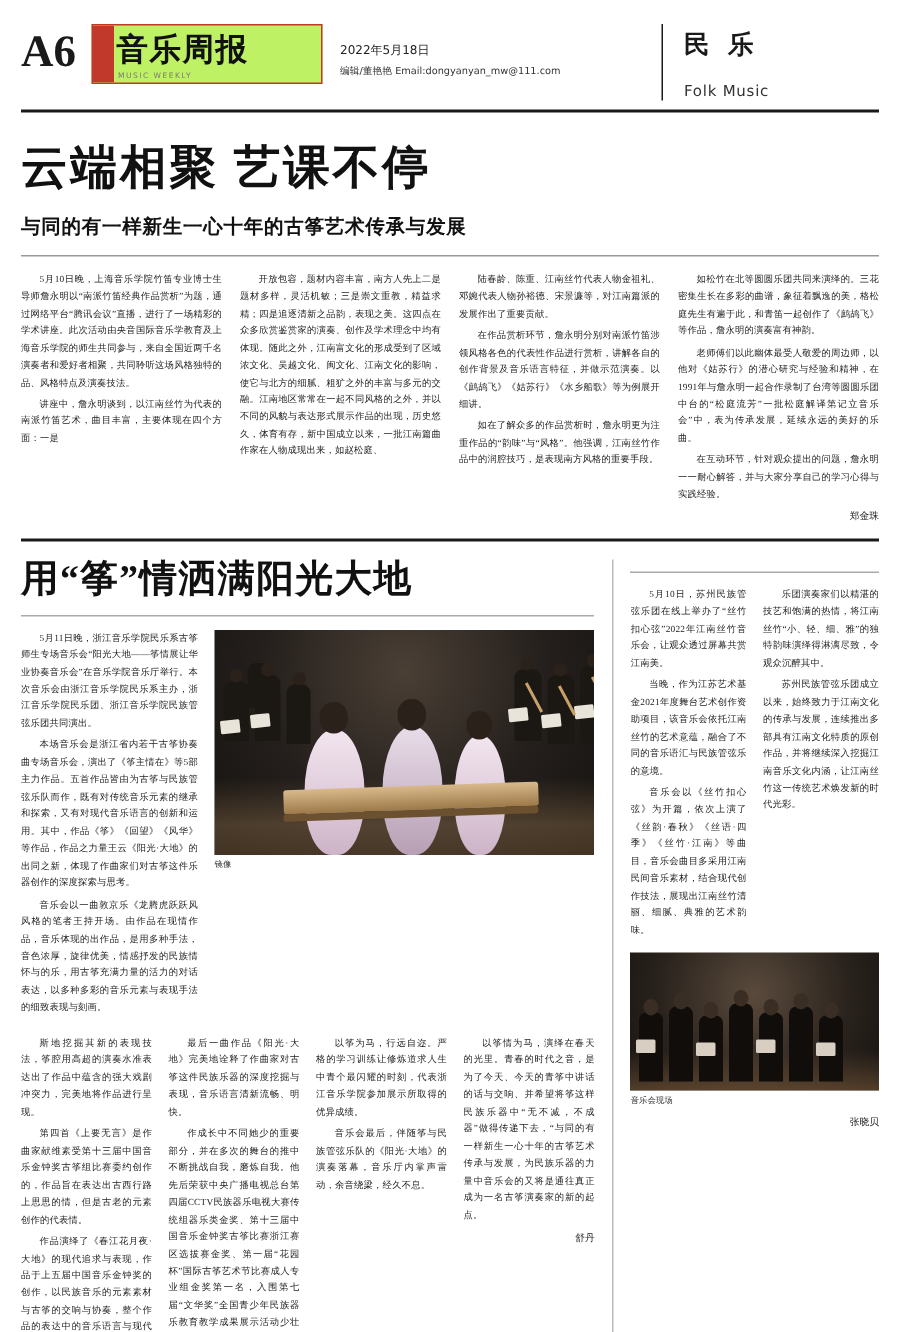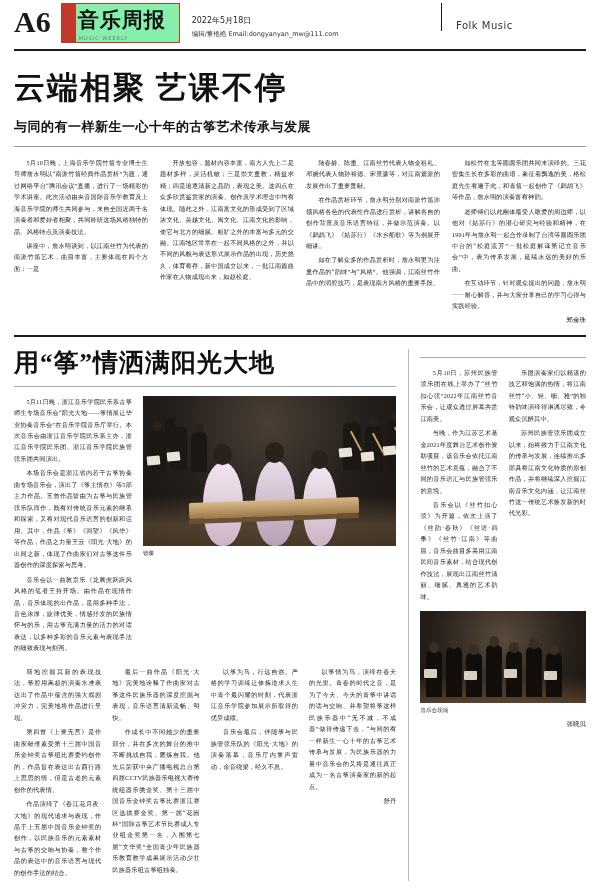--- a/index.html
+++ b/index.html
@@ -3,26 +3,26 @@
 <meta charset="utf-8">
 <style>
   html,body{margin:0;padding:0;}
   body{
     width:600px;height:888px;
     background:#ffffff;
     font-family:"DejaVu Sans","Liberation Sans",sans-serif;
     color:#1a1a1a;
     overflow:hidden;
   }
-  .page{position:relative;width:600px;height:888px;box-sizing:border-box;padding:3px 14px;}
+  .page{position:relative;width:600px;height:888px;box-sizing:border-box;padding:16px 14px;}
 
   
   .masthead{display:flex;align-items:flex-start;border-bottom:2px solid #1a1a1a;padding-bottom:6px;}
   .folio{font-family:"Liberation Serif","DejaVu Serif",serif;font-size:30px;font-weight:bold;line-height:1;margin-right:10px;padding-top:4px;}
-  .nameplate{position:relative;width:119px;height:40px;border:1px solid #c0392b;box-sizing:border-box;overflow:hidden;background:#86efac;}
+  .nameplate{position:relative;width:154px;height:40px;border:1px solid #c0392b;box-sizing:border-box;overflow:hidden;background:#bef264;}
   .nameplate .redbar{position:absolute;left:0;top:0;width:14px;height:100%;background:#c0392b;}
   .nameplate .np-text{
     position:absolute;left:16px;top:2px;right:2px;
     font-family:"Liberation Serif","DejaVu Serif",serif;
     font-size:21px;font-weight:bold;letter-spacing:1px;color:#111;
     white-space:nowrap;
   }
   .nameplate .np-sub{position:absolute;left:17px;bottom:1px;font-size:5px;color:#777;letter-spacing:1px;}
   .mast-mid{flex:1;padding-left:12px;padding-top:12px;}
   .mast-date{font-size:8px;color:#222;}
@@ -115,20 +115,21 @@
       <div class="np-text">音乐周报</div>
       <div class="np-sub">MUSIC WEEKLY</div>
     </div>
 
     <div class="mast-mid">
       <div class="mast-date">2022年5月18日</div>
       <div class="mast-editor">编辑/董艳艳  Email:dongyanyan_mw@111.com</div>
     </div>
 
     <div class="mast-right">
+      <div class="cn">民 乐</div>
       <div class="en">Folk Music</div>
     </div>
   </div>
 
   <div class="lead">
     <div class="lead-title">云端相聚  艺课不停</div>
     <div class="lead-sub">与同的有一样新生一心十年的古筝艺术传承与发展</div>
     <div class="lead-rule"></div>
 
     <div class="cols3">

